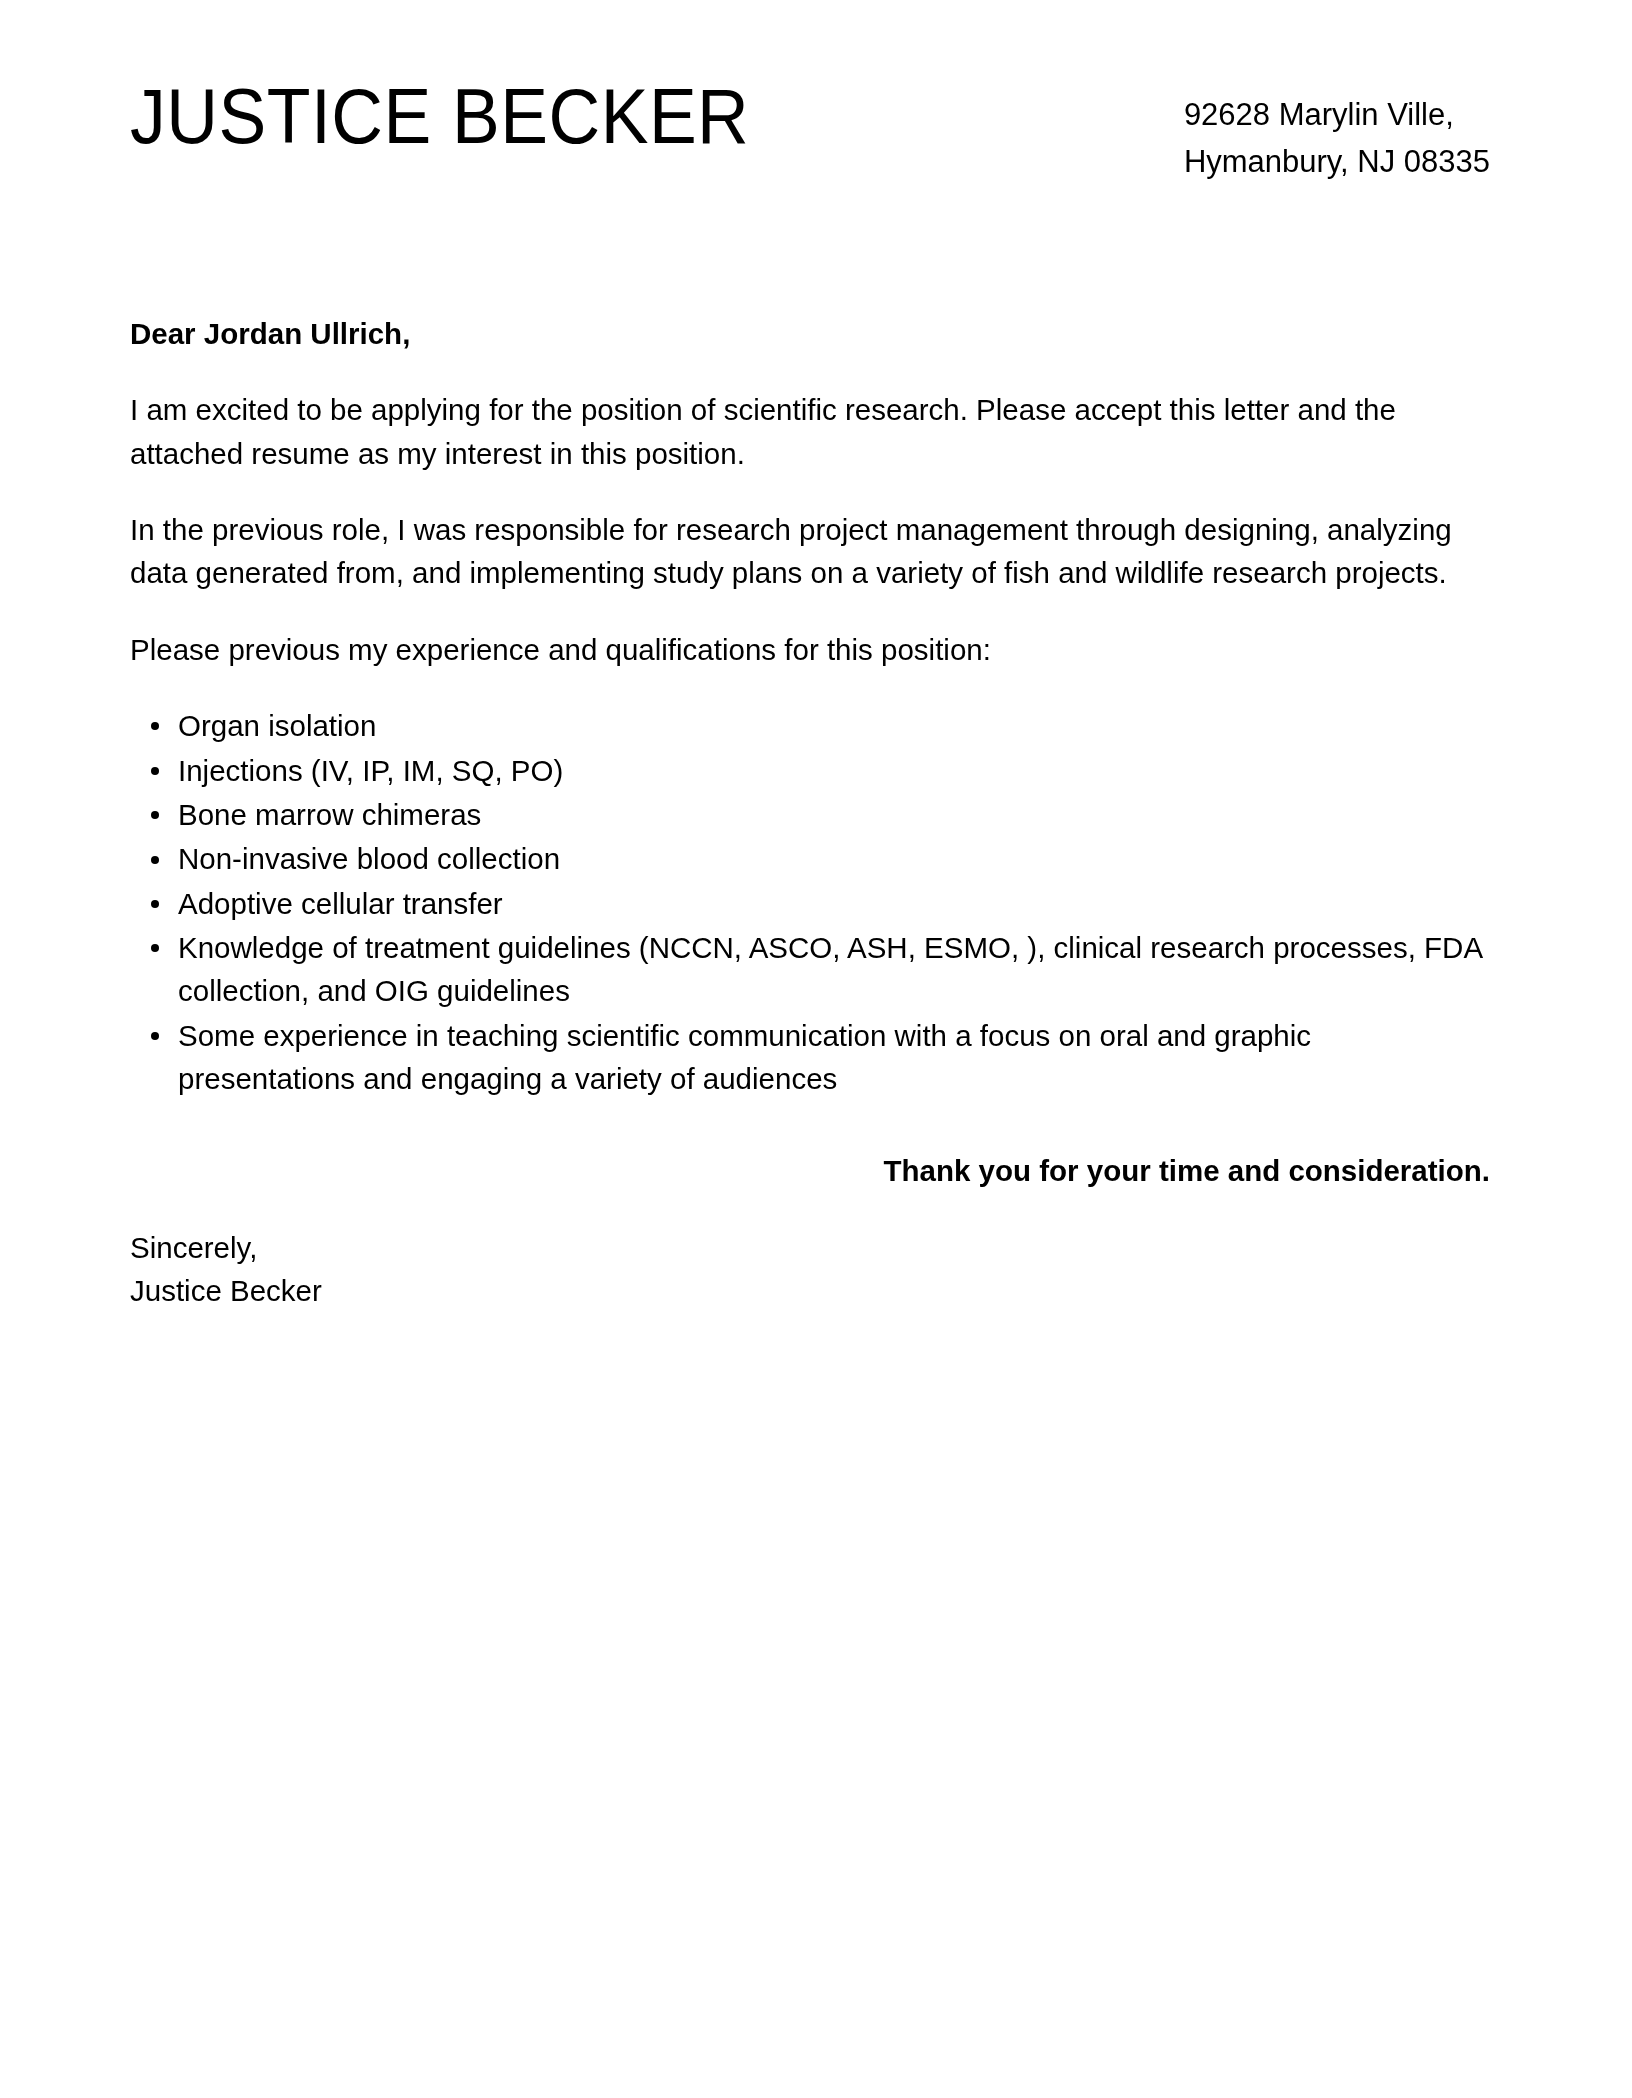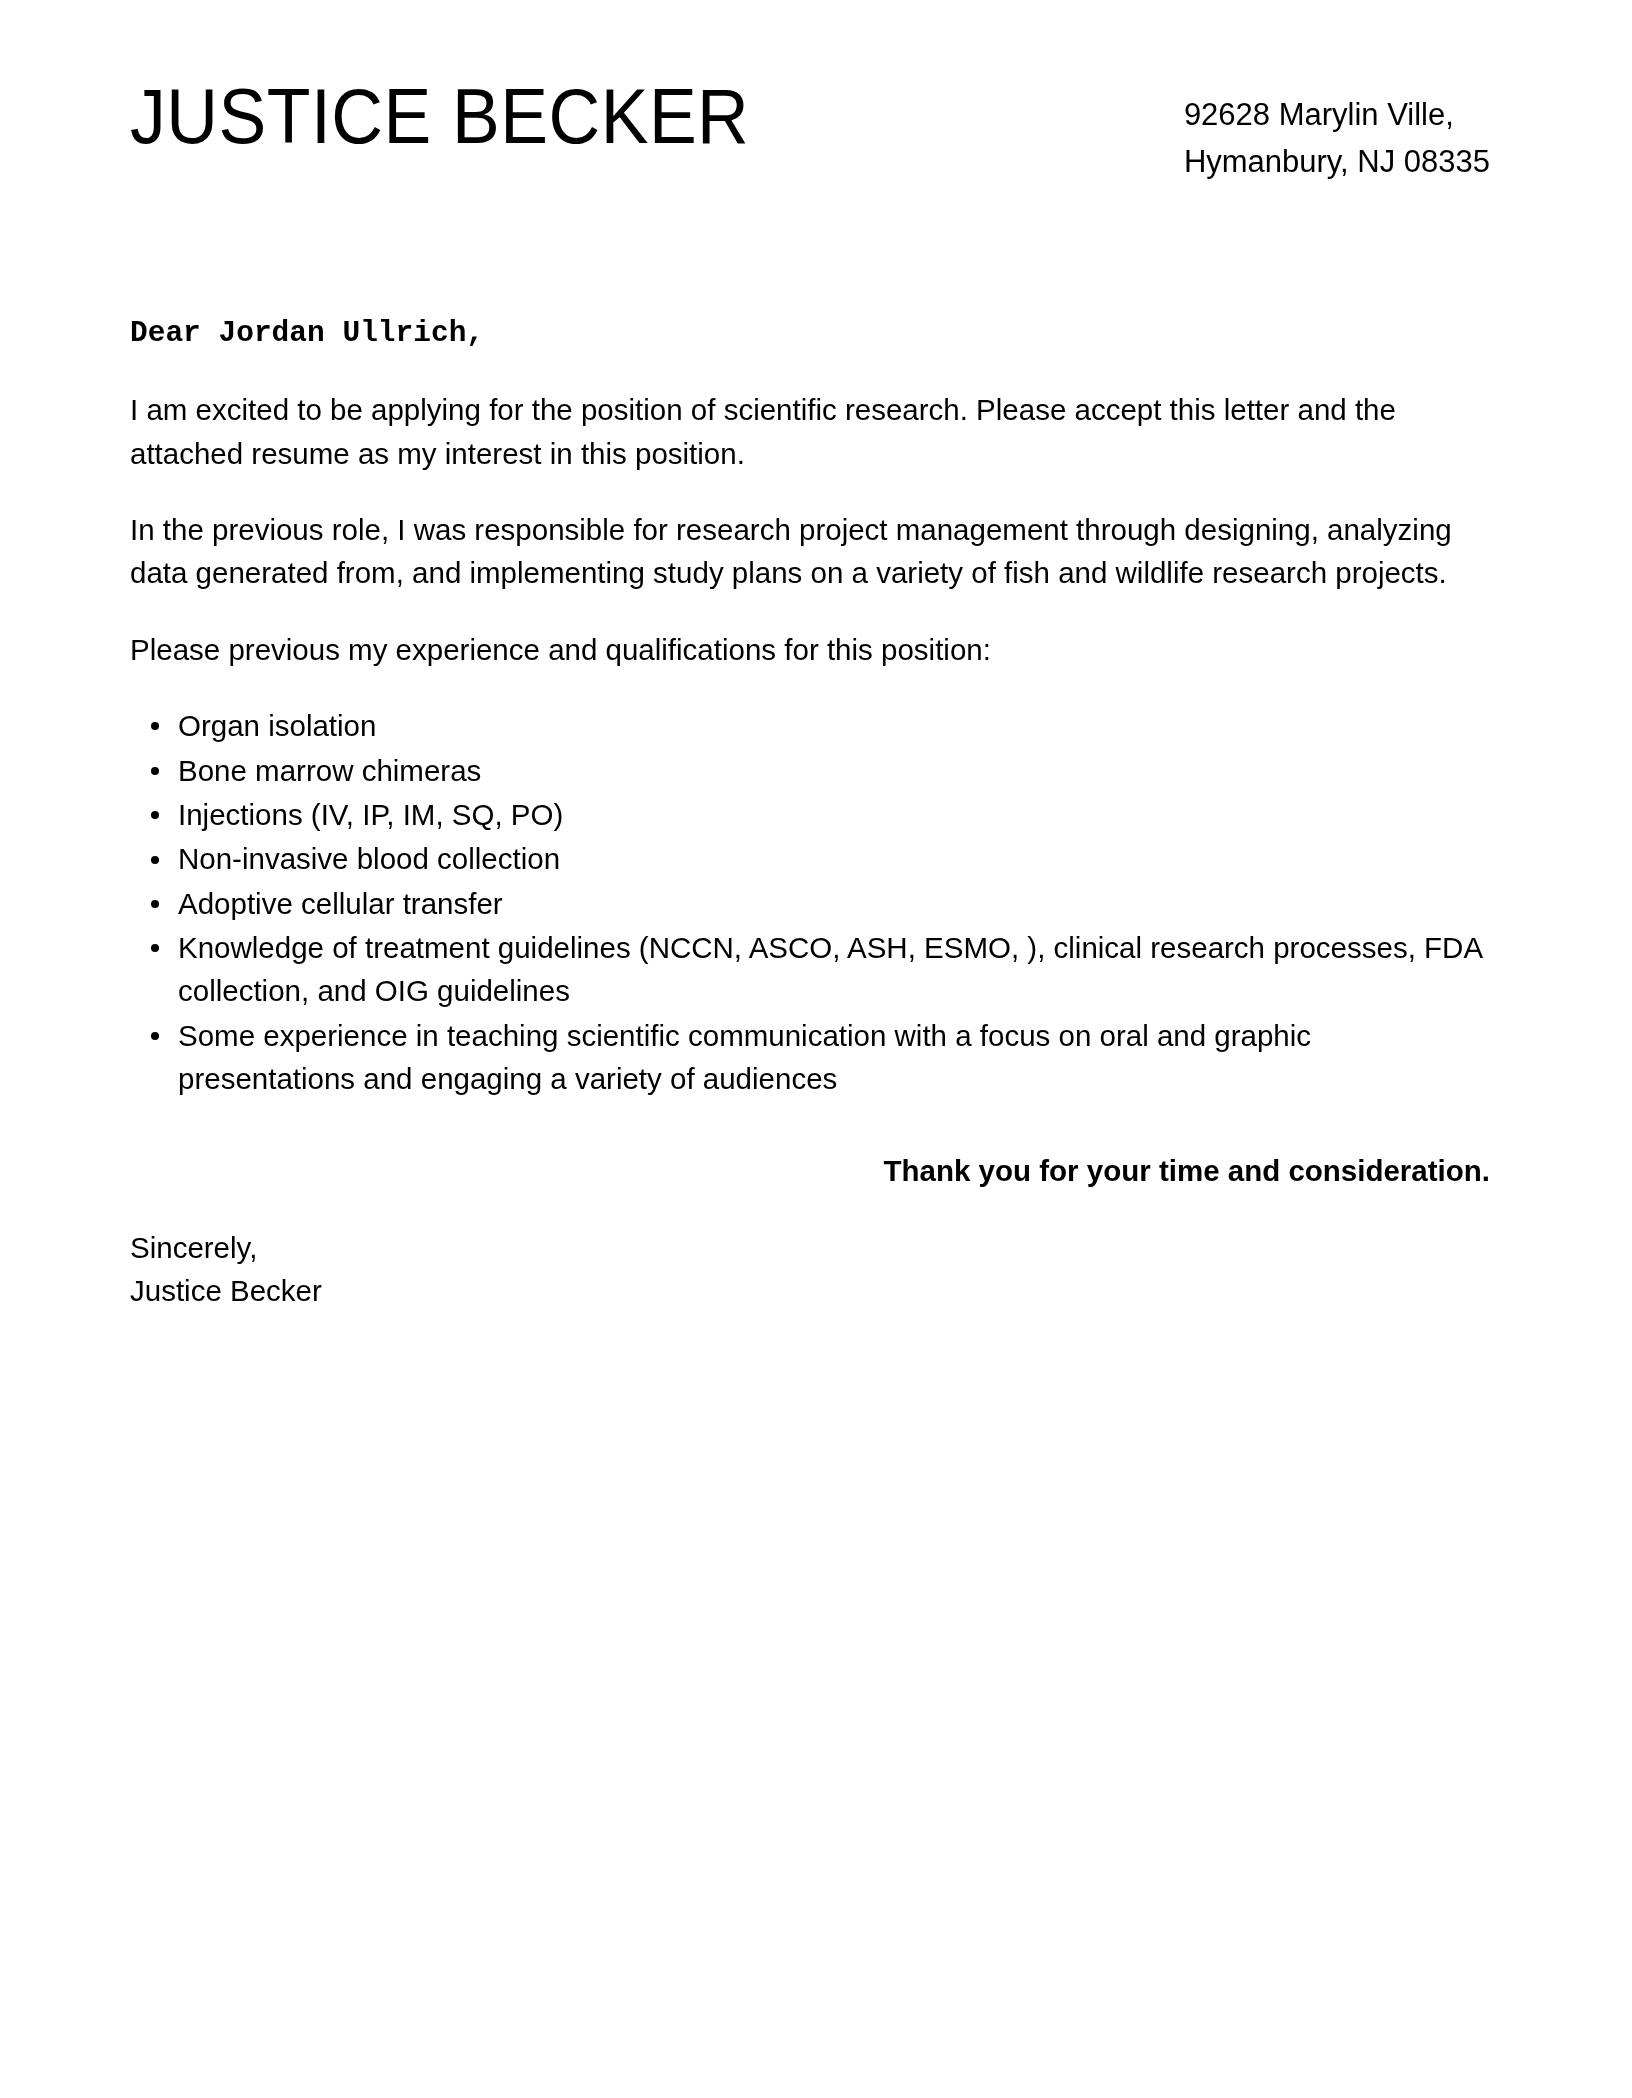--- a/index.html
+++ b/index.html
@@ -64,21 +64,20 @@
   .letter-body {
     margin-top: 127px;
     font-size: 29.5px;
     line-height: 1.47;
   }
 
   .salutation {
     font-weight: 700;
     margin: 0 0 33px 0;
     font-size: 29.5px;
-    font-family: Liberation Mono, monospace;
   }
 
   .para {
     margin: 0 0 33px 0;
     text-align: left;
   }
 
   .qual-list {
     list-style: none;
     margin: 0 0 0 0;
@@ -135,25 +134,25 @@
 
       <p class="para">Please previous my experience and qualifications for this position:</p>
 
       <ul class="qual-list">
         <li>
           <span class="bullet-dot"></span>
           <span>Organ isolation</span>
         </li>
         <li>
           <span class="bullet-dot"></span>
-          <span>Bone marrow chimeras</span>
+          <span>Injections (IV, IP, IM, SQ, PO)</span>
         </li>
         <li>
           <span class="bullet-dot"></span>
-          <span>Injections (IV, IP, IM, SQ, PO)</span>
+          <span>Bone marrow chimeras</span>
         </li>
         <li>
           <span class="bullet-dot"></span>
           <span>Non-invasive blood collection</span>
         </li>
         <li>
           <span class="bullet-dot"></span>
           <span>Adoptive cellular transfer</span>
         </li>
         <li>

